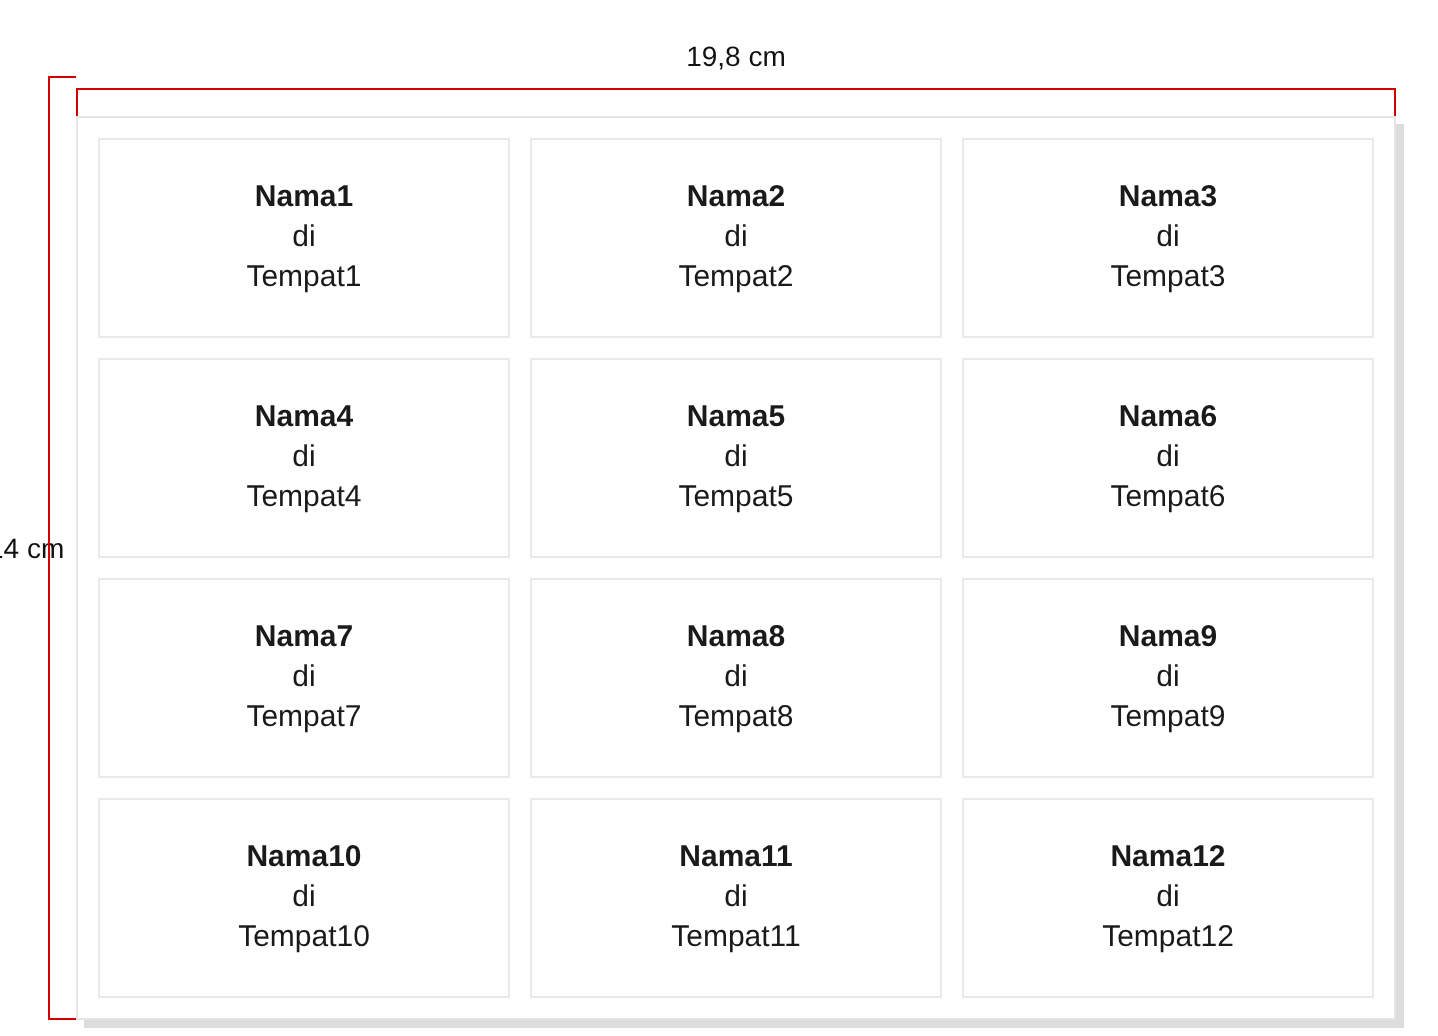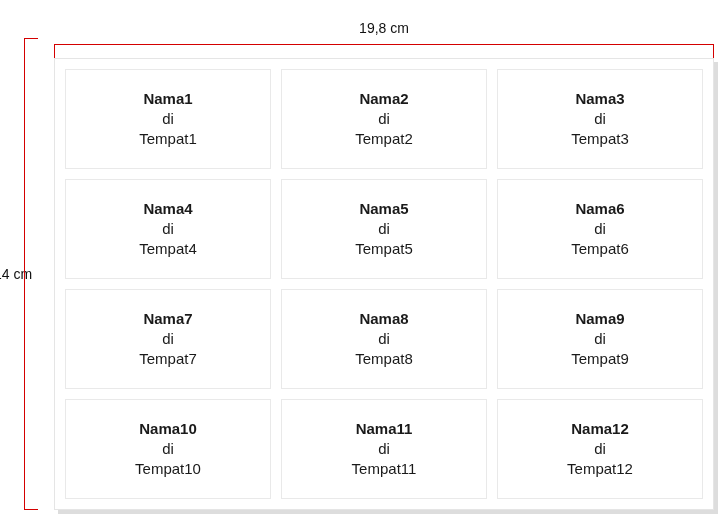--- a/index.html
+++ b/index.html
@@ -7,21 +7,21 @@
     margin: 0;
     padding: 0;
     background: #fff;
     font-family: Arial, Helvetica, sans-serif;
     width: 719px;
     height: 518px;
     position: relative;
   }
   .stage {
     position: absolute;
-    left: 54px;
+    left: 38px;
     top: 20px;
     width: 660px;
     height: 490px;
   }
   .width-label {
     position: absolute;
     top: 0;
     left: 50%;
     transform: translateX(-50%);
     font-size: 14px;

